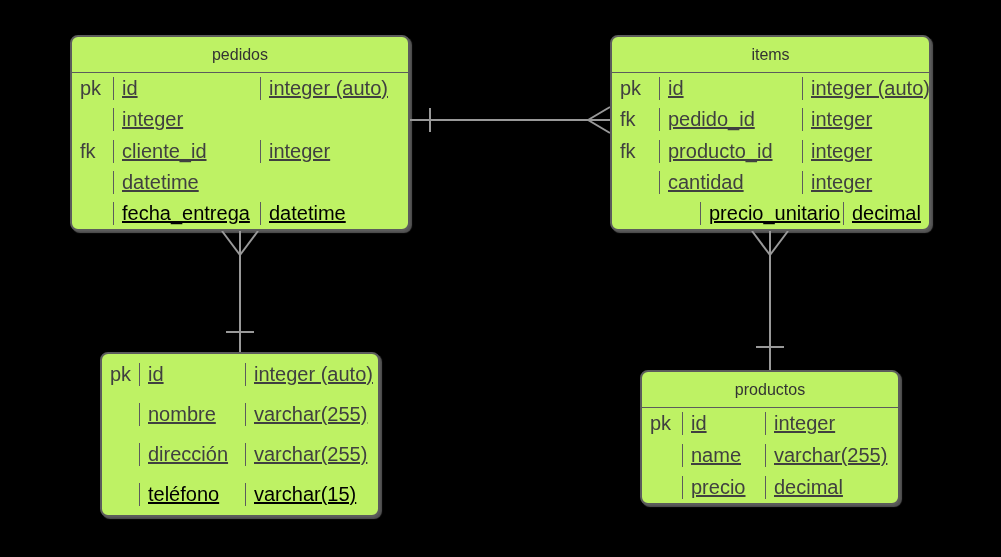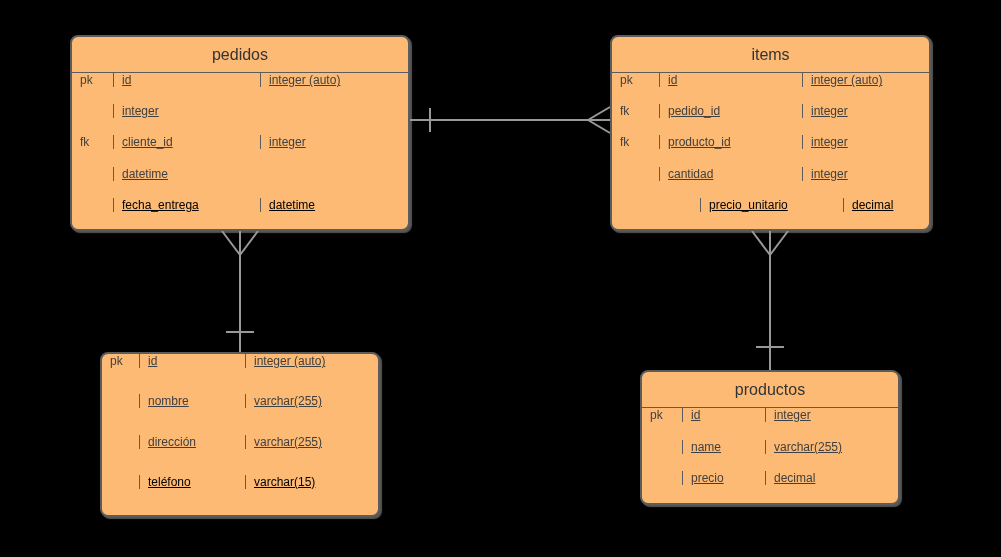--- a/index.html
+++ b/index.html
@@ -19,21 +19,21 @@
   }
   #connector-layer {
     position: absolute;
     left: 0; top: 0;
     width: 1001px;
     height: 557px;
   }
   .entity {
     position: absolute;
     box-sizing: border-box;
-    background: #fdba74;
+    background: #bef264;
     border: 2px solid #5c5c5c;
     border-radius: 8px;
     box-shadow: 2px 2px 1px rgba(153,153,153,0.55);
     display: flex;
     flex-direction: column;
     overflow: hidden;
   }
   .entity-title {
     box-sizing: border-box;
     height: 36px;
@@ -47,22 +47,22 @@
     white-space: nowrap;
   }
   .entity-body {
     flex: 1;
     display: flex;
     flex-direction: column;
   }
   .entity-row {
     flex: 1;
     display: flex;
-    align-items: flex-start;
-    font-size: 12px;
+    align-items: center;
+    font-size: 20px;
     color: #404040;
     min-height: 0;
   }
   .entity-row.emphasis { color: #000000; }
   .cell {
     box-sizing: border-box;
     display: flex;
     align-items: center;
     padding: 0 8px;
     white-space: nowrap;

